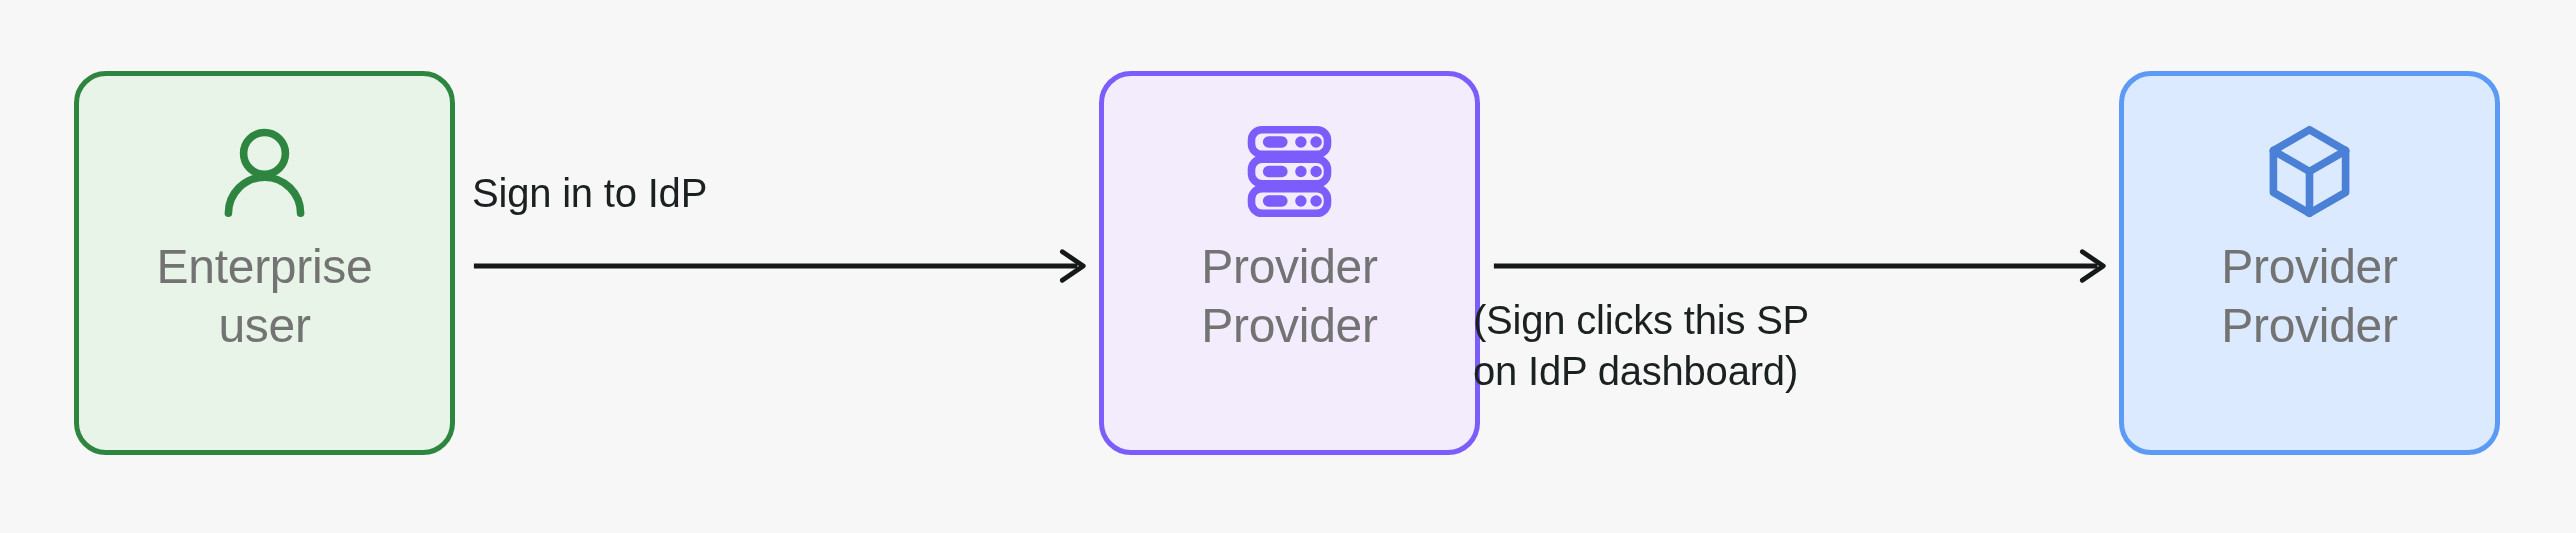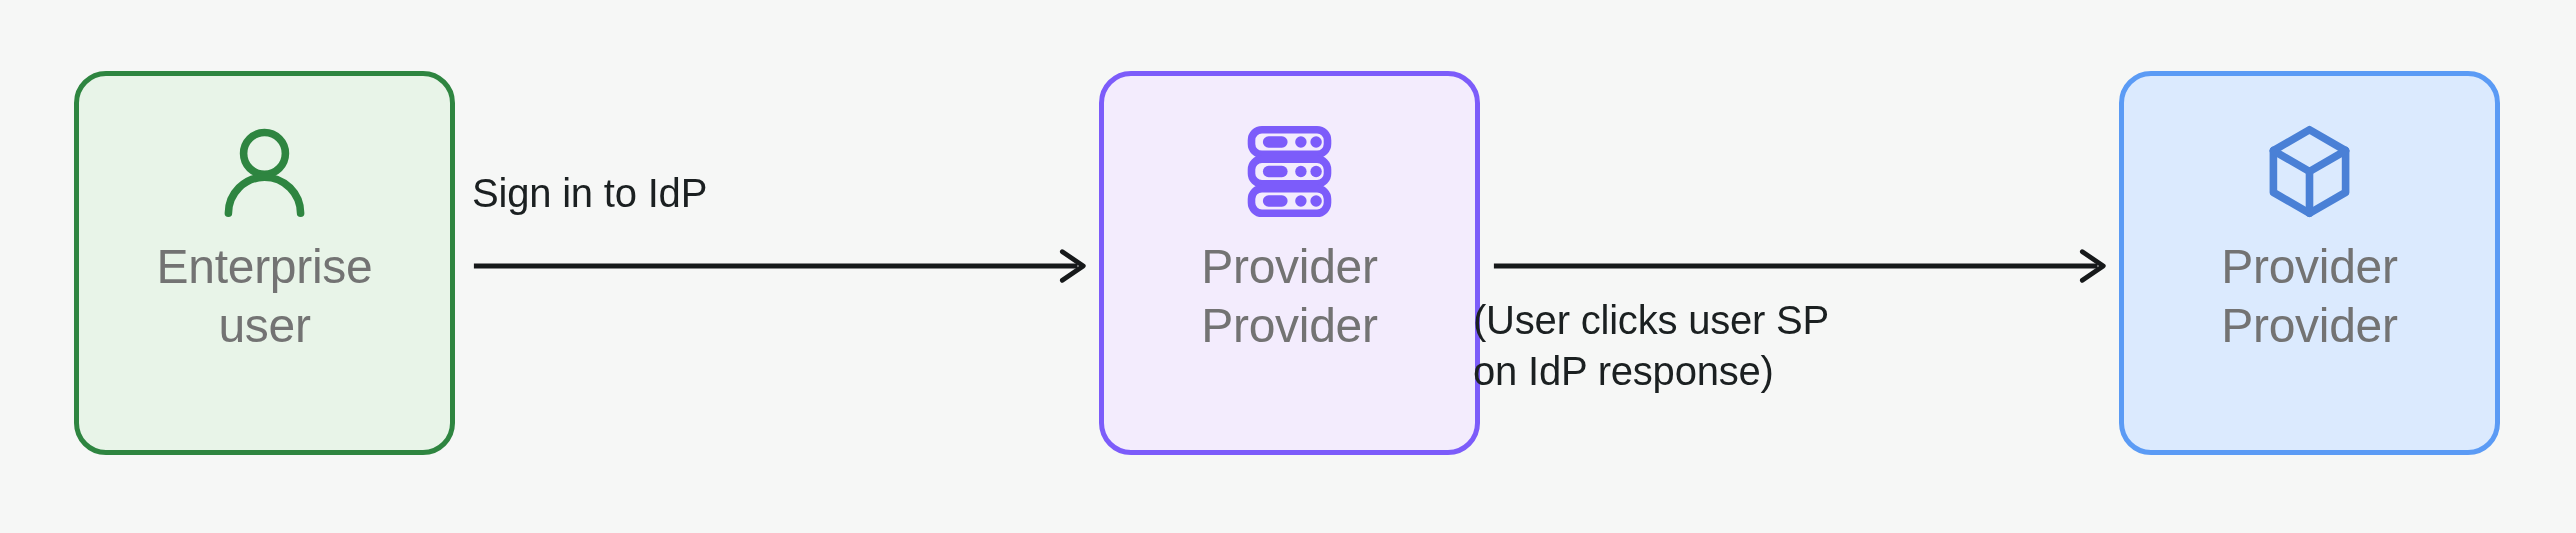--- a/index.html
+++ b/index.html
@@ -164,18 +164,18 @@
     </svg>
   </div>
 
   <div class="arrow" id="arrow-2">
     <svg width="617" height="40" viewBox="0 0 648 42" preserveAspectRatio="none" aria-hidden="true">
       <line x1="2" y1="21" x2="636" y2="21" stroke="#16191a" stroke-width="5"></line>
       <polyline points="620,6 642,21 620,36" fill="none" stroke="#16191a" stroke-width="5" stroke-linecap="round" stroke-linejoin="round"></polyline>
     </svg>
   </div>
   <div class="edge-label" id="label-sso-note">
-      <span class="note-line">(User clicks user SP</span>
-      <span class="note-line">on IdP response)</span>
+      <span class="note-line">(Sign clicks this SP</span>
+      <span class="note-line">on IdP dashboard)</span>
     </div>
 
 </div>
 
 
 </body></html>

